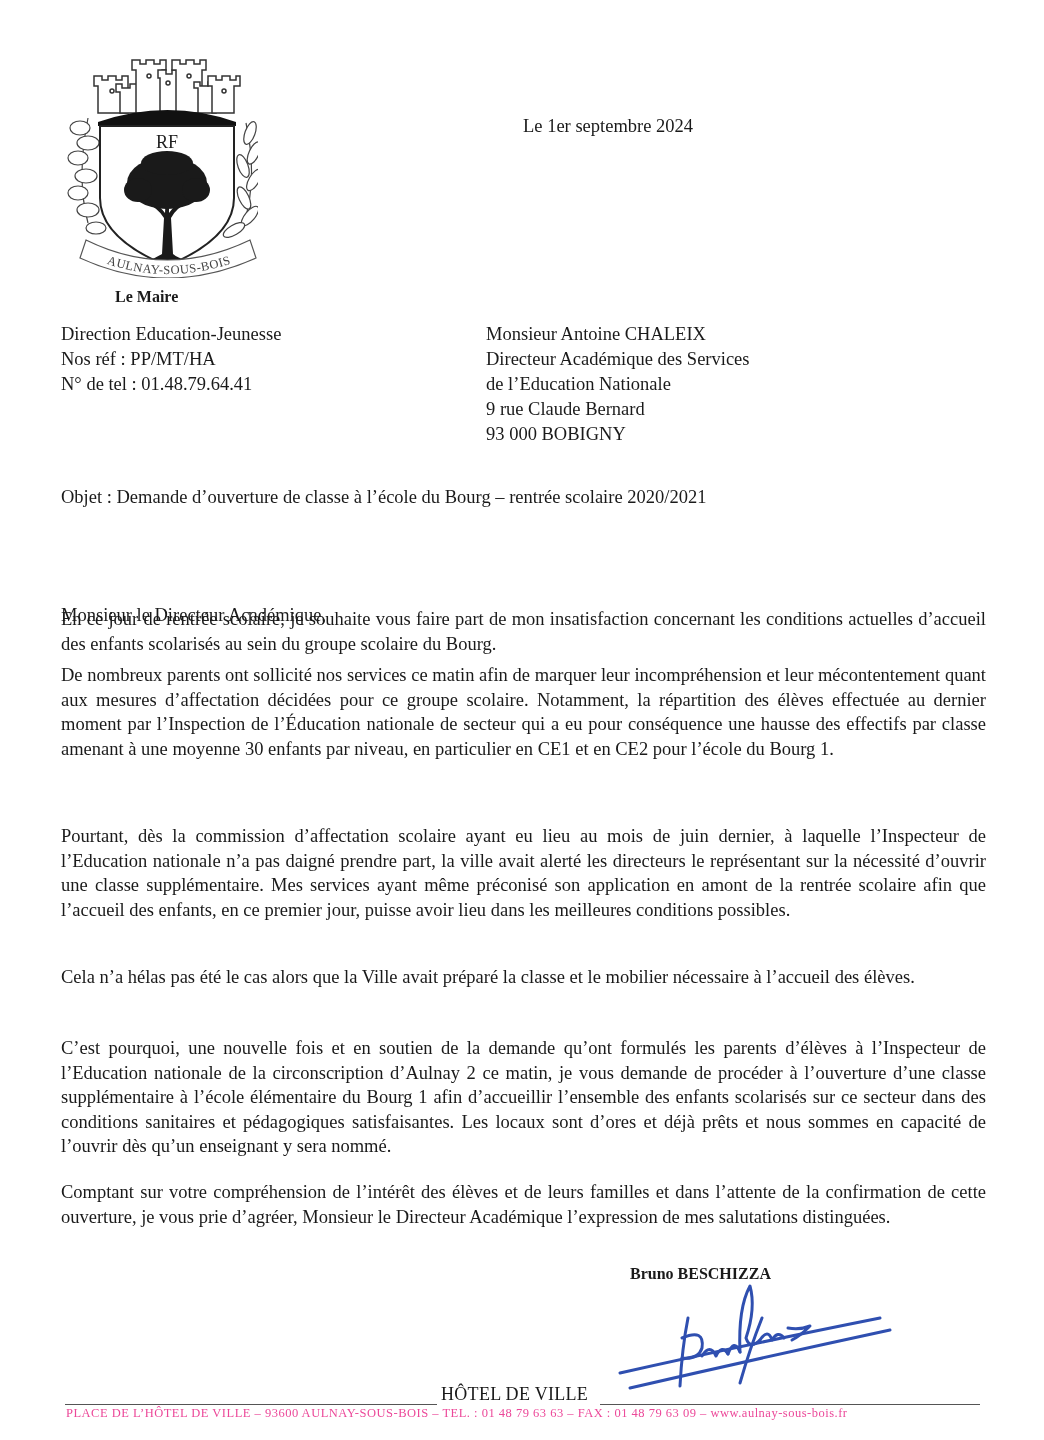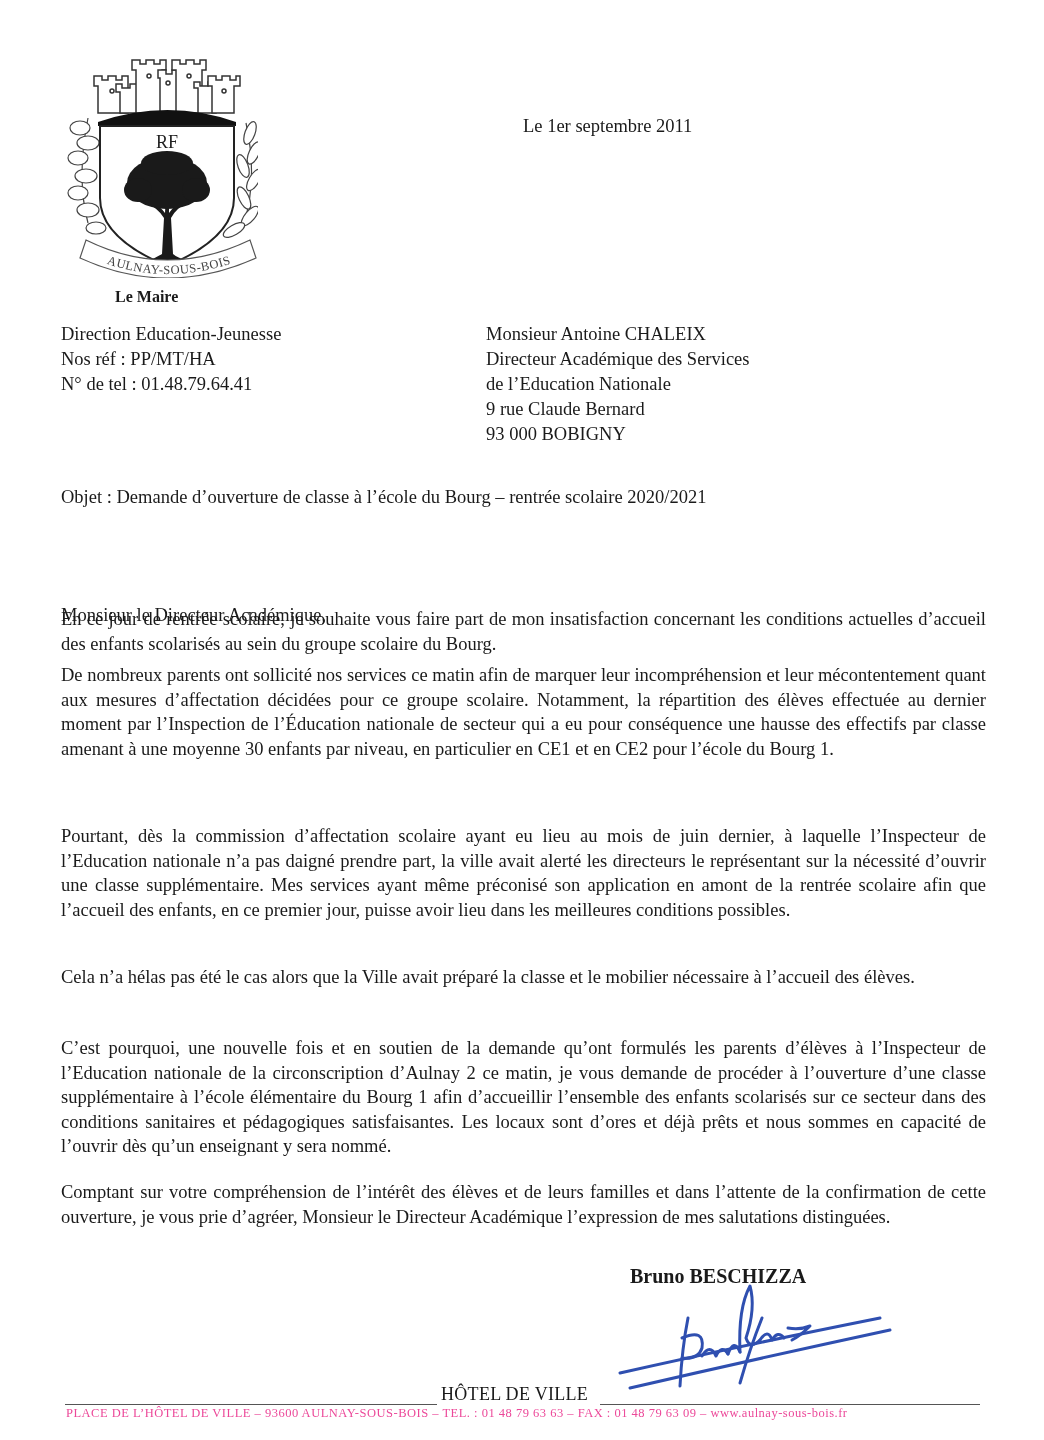--- a/index.html
+++ b/index.html
@@ -20,21 +20,21 @@
       left: 61px; width: 925px; font-size: 18.5px; line-height: 24.5px;
       text-align: justify;
       margin-top: 7px;
     }
     .p1 { top: 600px; }
     .p2 { top: 656px; }
     .p3 { top: 817px; }
     .p4 { top: 958px; }
     .p5 { top: 1029px; }
     .p6 { top: 1173px; }
-    .signer { left: 630px; top: 1265px; font-size: 20px; font-weight: bold; }
+    .signer { left: 630px; top: 1265px; font-size: 16px; font-weight: bold; }
     .signature { left: 610px; top: 1278px; width: 300px; height: 120px; }
     .footer-rule-left { left: 65px; top: 1404px; width: 372px; height: 0; border-top: 1.2px solid #555; }
     .footer-rule-right { left: 600px; top: 1404px; width: 380px; height: 0; border-top: 1.2px solid #555; }
     .footer-title { left: 441px; top: 1384px; font-size: 18px; letter-spacing: 0.3px; }
     .footer-address { left: 66px; top: 1406px; font-size: 12.5px; letter-spacing: 0.5px; color: #ec4899; white-space: nowrap; }
   </style>
 </head>
 <body>
 
 <svg class="abs crest" viewBox="0 0 200 260">
@@ -97,21 +97,21 @@
 </svg>
 
 <div class="abs mayor-title">Le Maire</div>
 
 <div class="abs sender">
   <div>Direction Education-Jeunesse</div>
   <div>Nos réf : PP/MT/HA</div>
   <div>N° de tel : 01.48.79.64.41</div>
 </div>
 
-<div class="abs date">Le 1er septembre 2011</div>
+<div class="abs date">Le 1er septembre 2024</div>
 
 <div class="abs recipient">
   <div>Monsieur Antoine CHALEIX</div>
   <div>Directeur Académique des Services</div>
   <div>de l’Education Nationale</div>
   <div>9 rue Claude Bernard</div>
   <div>93 000 BOBIGNY</div>
 </div>
 
 <div class="abs subject">Objet : Demande d’ouverture de classe à l’école du Bourg – rentrée scolaire 2020/2021</div>

